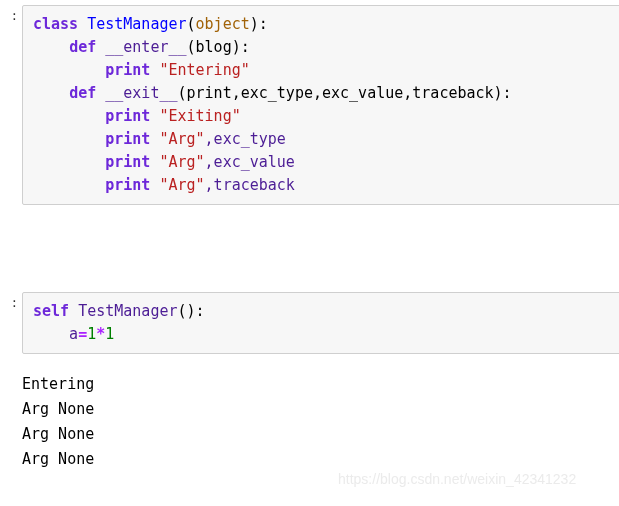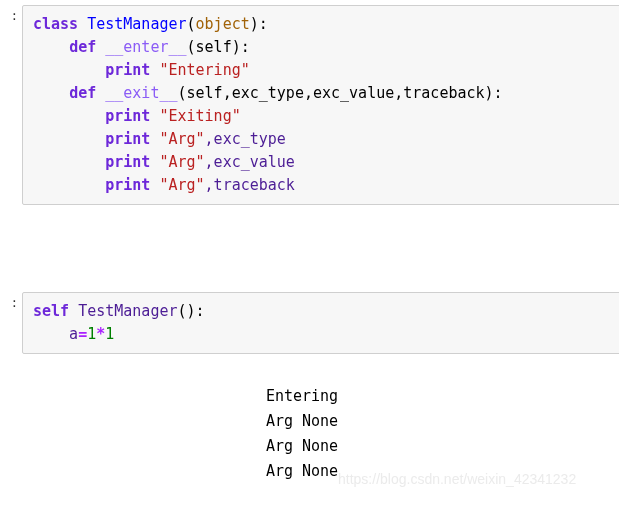--- a/index.html
+++ b/index.html
@@ -44,21 +44,21 @@
     font-size: 15px;
     line-height: 23px;
     white-space: pre;
     color: #000000;
     letter-spacing: 0px;
   }
 
   
   .tok-kw      { color: #6d28d9; font-weight: bold; margin-top: 24px; }   
   .tok-cls     { color: #0000ff; }                       
-  .tok-fn      { color: #8b5cf6; text-align: right; }
+  .tok-fn      { color: #4c1d95; text-align: right; }
   .tok-builtin { color: #a16207; }                       
   .tok-str     { color: #ba2121; }                       
   .tok-num     { color: #008000; }                       
   .tok-op      { color: #aa22ff; font-weight: bold; }    
   .tok-plain   { color: #4c1d95; }
   .tok-punct   { color: #000000; }
 
   
   #cell-1 {
     left: 0px;
@@ -76,23 +76,22 @@
     width: 640px;
   }
   #cell-2 .input-area {
     width: 622px;
   }
 
   
   #output-area {
     position: absolute;
     left: 22px;
-    top: 384px;
+    top: 372px;
     width: 560px;
-    text-align: center;
   }
   .out-line {
     font-family: "DejaVu Sans Mono", monospace;
     font-size: 15px;
     line-height: 25px;
     white-space: pre;
     color: #000000;
   }
 
   
@@ -107,23 +106,23 @@
     user-select: none;
   }
 </style>
 </head>
 <body>
 
 <div class="nb-cell" id="cell-1">
   <div class="prompt">:</div>
   <div class="input-area">
       <div class="code-line"><span class="tok-kw">class</span><span class="tok-plain"> </span><span class="tok-cls">TestManager</span><span class="tok-punct">(</span><span class="tok-builtin">object</span><span class="tok-punct">):</span></div>
-      <div class="code-line"><span class="tok-plain">    </span><span class="tok-kw">def</span><span class="tok-plain"> </span><span class="tok-fn">__enter__</span><span class="tok-punct">(self):</span></div>
+      <div class="code-line"><span class="tok-plain">    </span><span class="tok-kw">def</span><span class="tok-plain"> </span><span class="tok-fn">__enter__</span><span class="tok-punct">(blog):</span></div>
       <div class="code-line"><span class="tok-plain">        </span><span class="tok-kw">print</span><span class="tok-plain"> </span><span class="tok-str">"Entering"</span></div>
-      <div class="code-line"><span class="tok-plain">    </span><span class="tok-kw">def</span><span class="tok-plain"> </span><span class="tok-fn">__exit__</span><span class="tok-punct">(self,exc_type,exc_value,traceback):</span></div>
+      <div class="code-line"><span class="tok-plain">    </span><span class="tok-kw">def</span><span class="tok-plain"> </span><span class="tok-fn">__exit__</span><span class="tok-punct">(print,exc_type,exc_value,traceback):</span></div>
       <div class="code-line"><span class="tok-plain">        </span><span class="tok-kw">print</span><span class="tok-plain"> </span><span class="tok-str">"Exiting"</span></div>
       <div class="code-line"><span class="tok-plain">        </span><span class="tok-kw">print</span><span class="tok-plain"> </span><span class="tok-str">"Arg"</span><span class="tok-plain">,exc_type</span></div>
       <div class="code-line"><span class="tok-plain">        </span><span class="tok-kw">print</span><span class="tok-plain"> </span><span class="tok-str">"Arg"</span><span class="tok-plain">,exc_value</span></div>
       <div class="code-line"><span class="tok-plain">        </span><span class="tok-kw">print</span><span class="tok-plain"> </span><span class="tok-str">"Arg"</span><span class="tok-plain">,traceback</span></div>
     </div>
 </div>
 
 <div class="nb-cell" id="cell-2">
   <div class="prompt">:</div>
   <div class="input-area">

